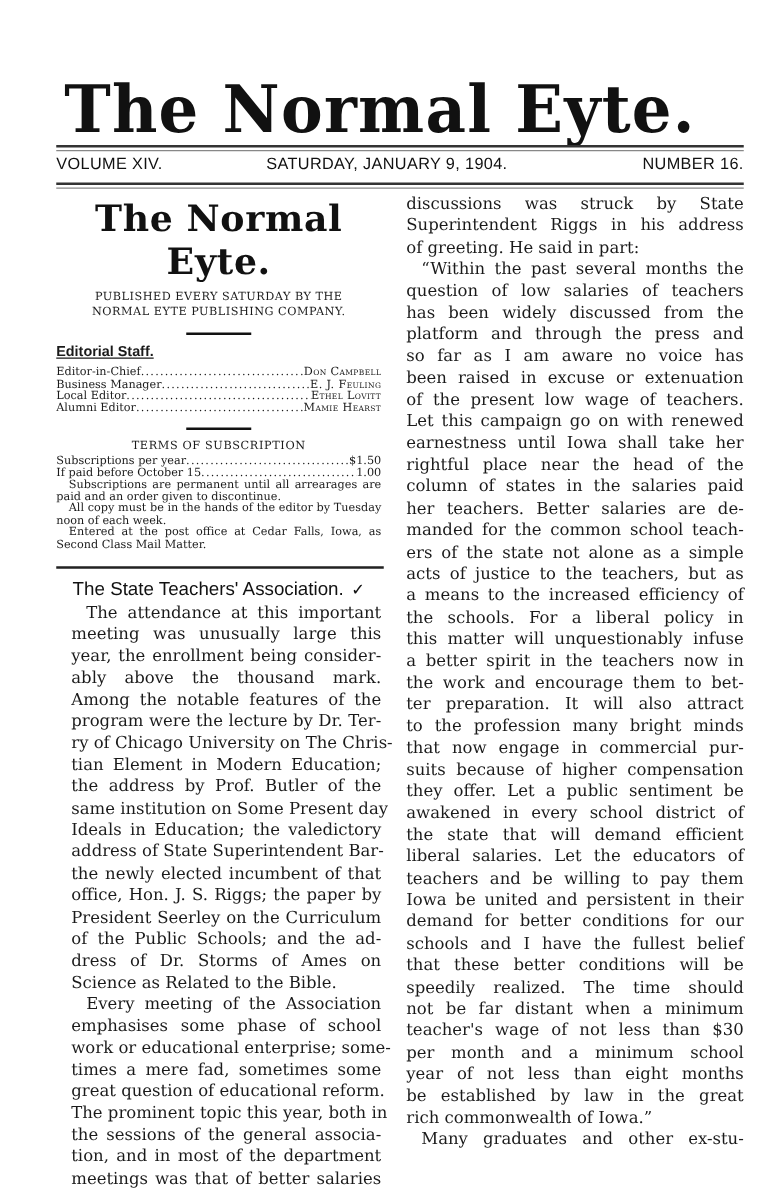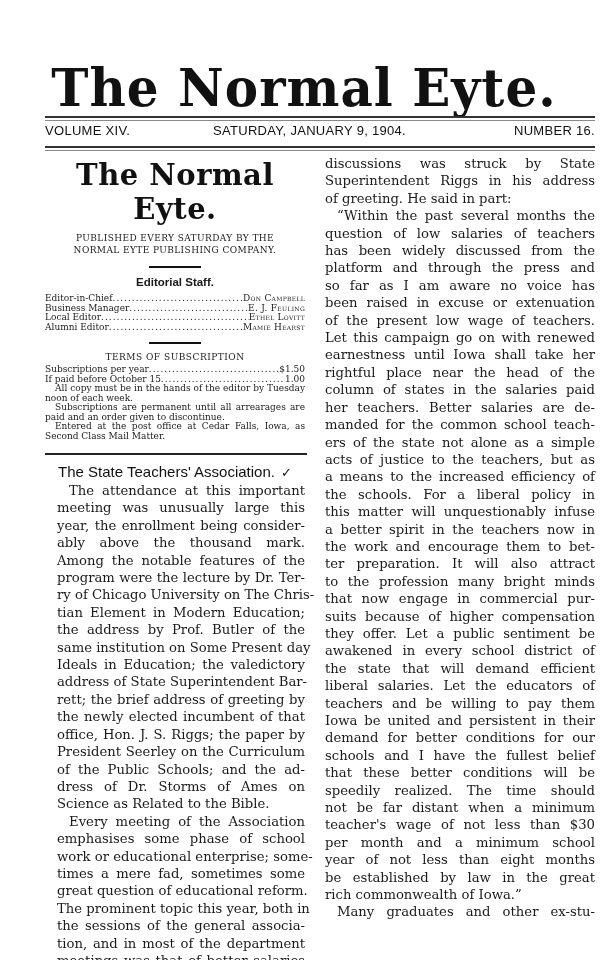--- a/index.html
+++ b/index.html
@@ -29,22 +29,22 @@
     .box-title {
       text-align: center; font-weight: bold; font-size: 29px; line-height: 34px;
       margin-top: 6px; color: #111; letter-spacing: 0.5px;
     }
     .box-sub {
       text-align: center; font-size: 9px; line-height: 12px; letter-spacing: 0.4px;
       margin-top: 6px;
     }
     .short-rule { width: 52px; height: 2px; background: #111; margin: 10px auto 8px; }
     .staff-heading {
-      text-align: center; font-family: "Liberation Sans", sans-serif; font-weight: bold;
-      font-size: 11.5px; margin-bottom: 6px;
+      text-align: left; font-family: "Liberation Sans", sans-serif; font-weight: bold;
+      font-size: 11.5px; margin-bottom: 6px; text-decoration: underline;
     }
     .staff-row, .terms-row {
       display: flex; font-size: 9px; line-height: 9.5px; white-space: nowrap;
     }
     .staff-row .role, .terms-row .label { flex: 0 0 auto; }
     .staff-row .dots, .terms-row .dots {
       flex: 1 1 auto; overflow: hidden; letter-spacing: 1px;
     }
     .staff-row .dots::before, .terms-row .dots::before {
       content: "................................................................................";
@@ -114,22 +114,22 @@
   <div class="terms-row">
     <span class="label">Subscriptions per year</span>
       <span class="dots"></span>
       <span>$1.50</span>
   </div>
   <div class="terms-row">
     <span class="label">If paid before October 15</span>
       <span class="dots"></span>
       <span>1.00</span>
   </div>
+  <div class="terms-note">Subscriptions are permanent until all arrearages are paid and an order given to discontinue.</div>
   <div class="terms-note">All copy must be in the hands of the editor by Tuesday noon of each week.</div>
-  <div class="terms-note">Subscriptions are permanent until all arrearages are paid and an order given to discontinue.</div>
   <div class="terms-note">Entered at the post office at Cedar Falls, Iowa, as Second Class Mail Matter.</div>
 
   <div class="long-rule"></div>
 
   <div class="article-title">
     <span>The State Teachers' Association.</span><span class="check">✓</span>
   </div>
 
   <div class="para">
     <span class="line ind">The attendance at this important</span>
@@ -137,21 +137,20 @@
     <span class="line">year, the enrollment being consider-</span>
     <span class="line">ably above the thousand mark.</span>
     <span class="line">Among the notable features of the</span>
     <span class="line">program were the lecture by Dr. Ter-</span>
     <span class="line">ry of Chicago University on The Chris-</span>
     <span class="line">tian Element in Modern Education;</span>
     <span class="line">the address by Prof. Butler of the</span>
     <span class="line">same institution on Some Present day</span>
     <span class="line">Ideals in Education; the valedictory</span>
     <span class="line">address of State Superintendent Bar-</span>
-    <span class="line">rett; the brief address of greeting by</span>
     <span class="line">the newly elected incumbent of that</span>
     <span class="line">office, Hon. J. S. Riggs; the paper by</span>
     <span class="line">President Seerley on the Curriculum</span>
     <span class="line">of the Public Schools; and the ad-</span>
     <span class="line">dress of Dr. Storms of Ames on</span>
     <span class="line last">Science as Related to the Bible.</span>
     <span class="line ind">Every meeting of the Association</span>
     <span class="line">emphasises some phase of school</span>
     <span class="line">work or educational enterprise; some-</span>
     <span class="line">times a mere fad, sometimes some</span>

